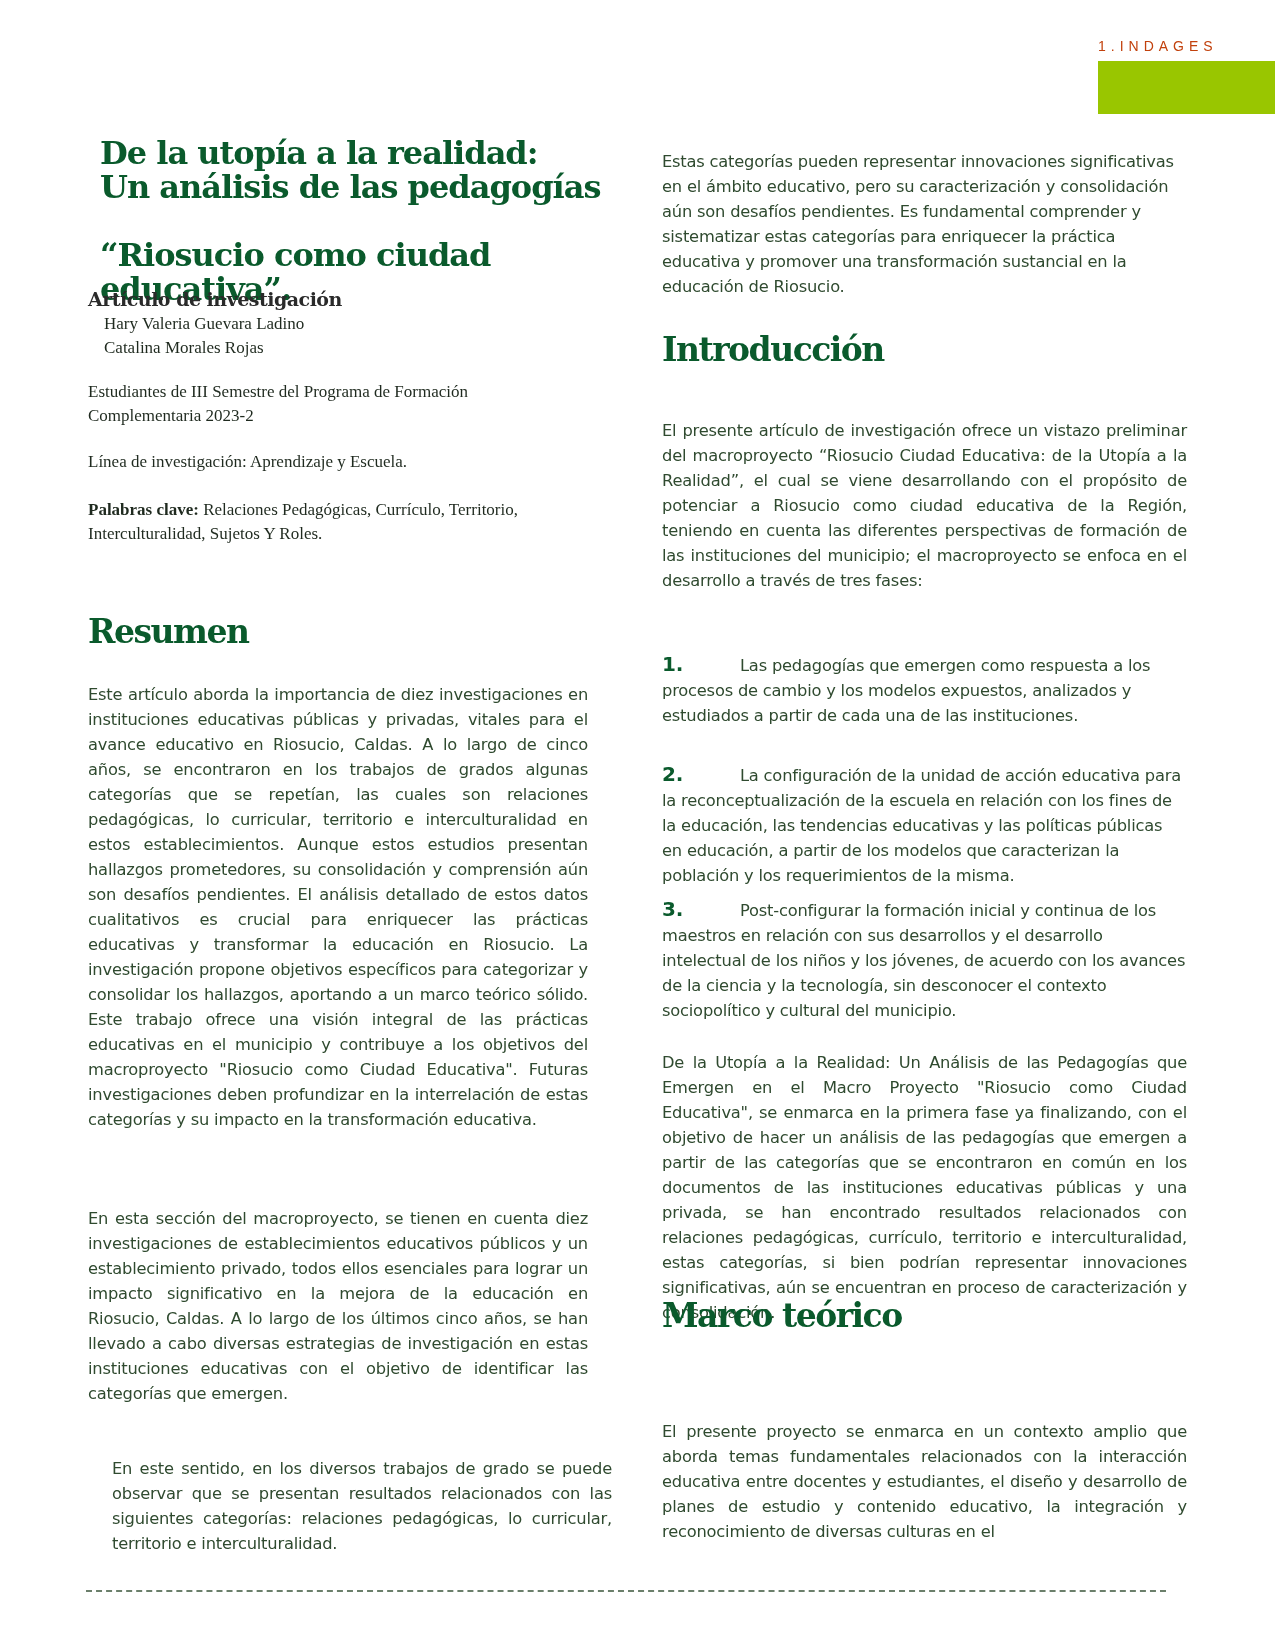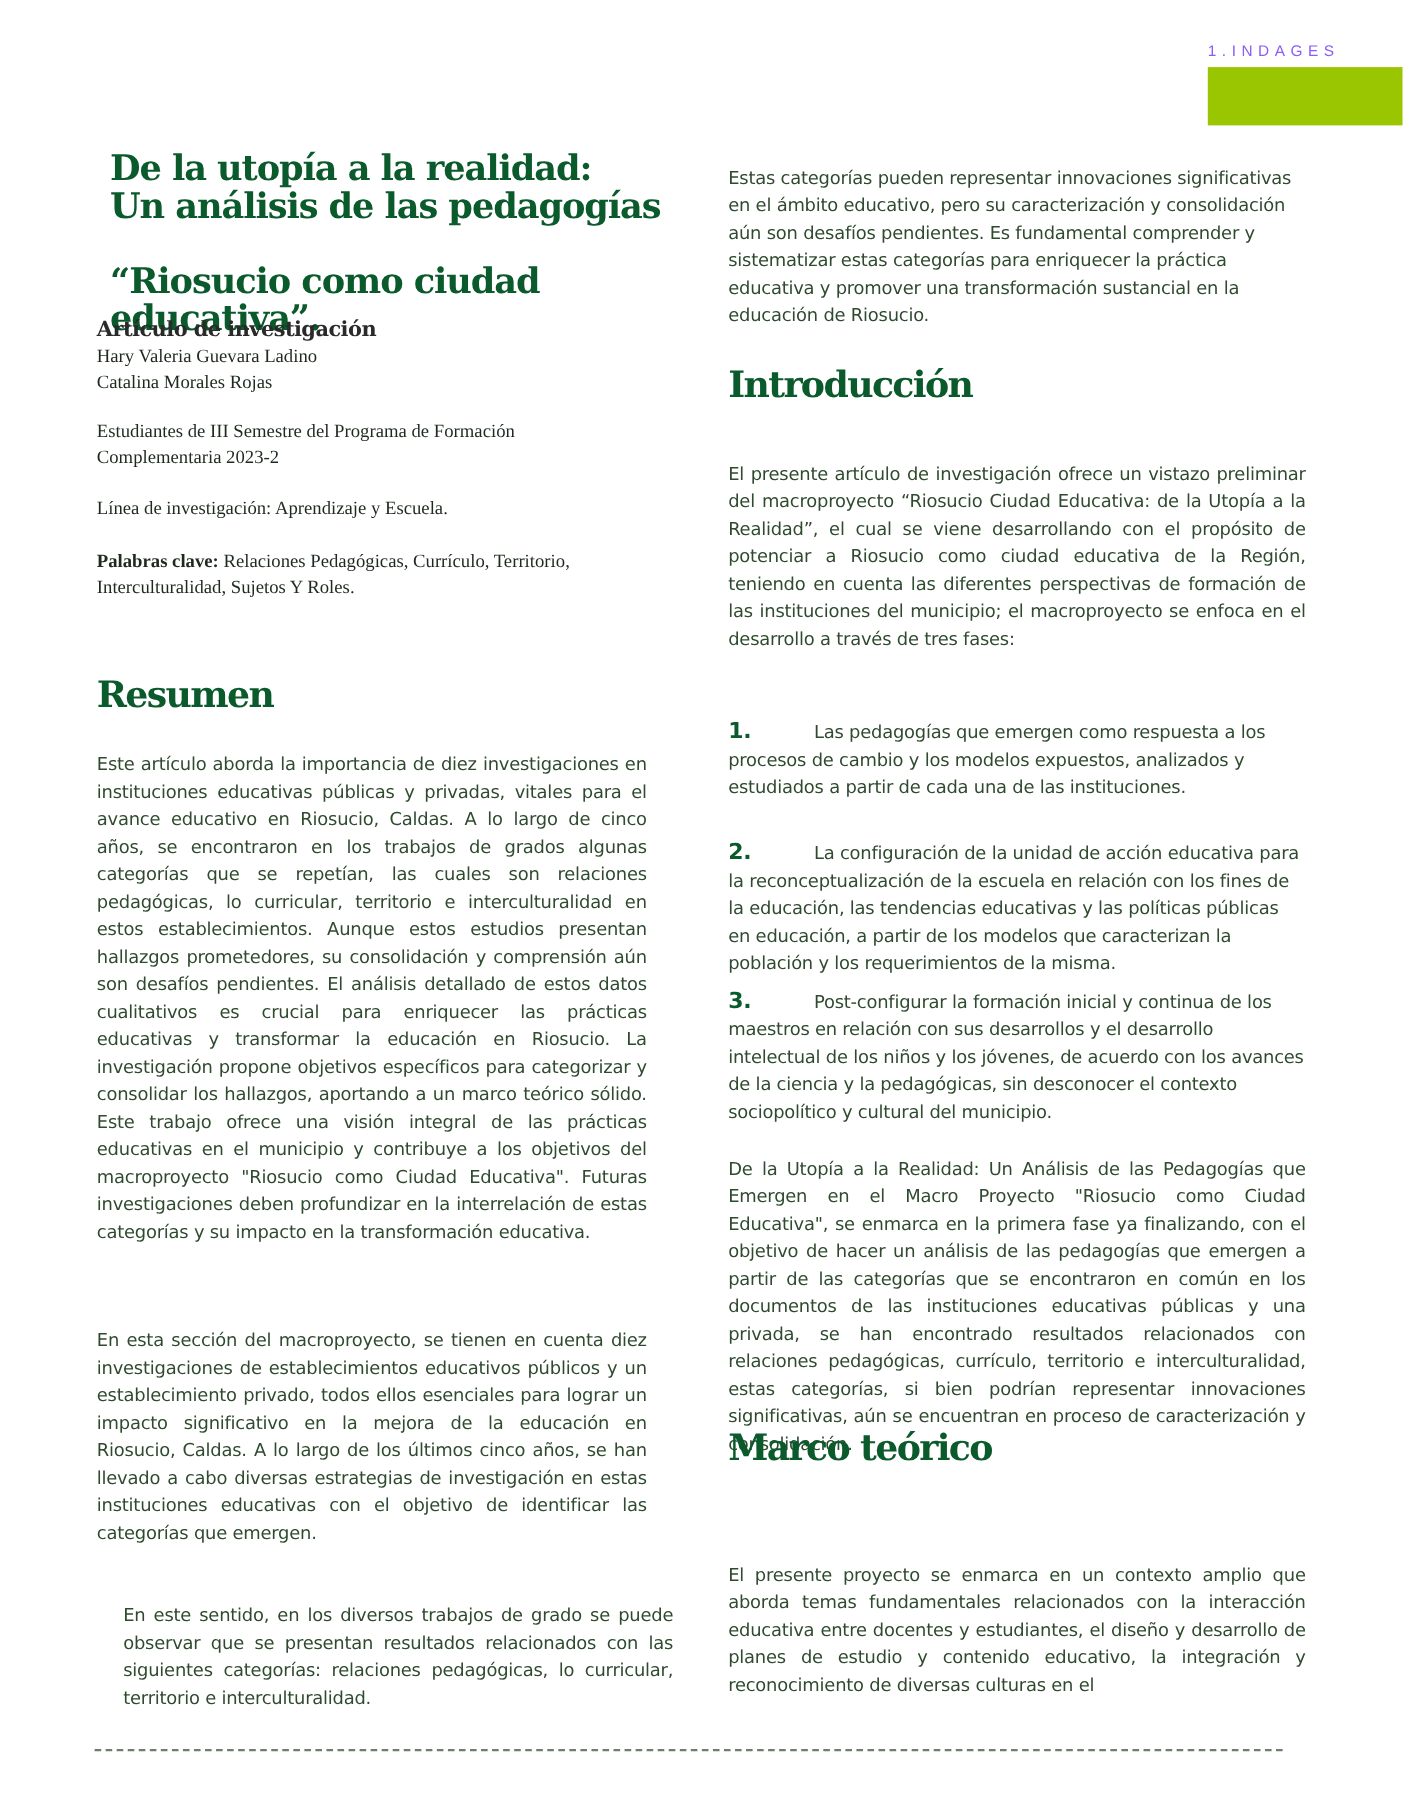--- a/index.html
+++ b/index.html
@@ -2,38 +2,38 @@
 <html><head>
 <meta charset="utf-8">
 <style>
   html, body { margin: 0; padding: 0; background: #ffffff; }
   body { width: 1275px; height: 1650px; position: relative; overflow: hidden; }
   .page { position: relative; width: 1275px; height: 1650px; }
 
   .section-label {
     position: absolute; top: 38px; left: 1098px;
     font-family: "Liberation Sans", sans-serif; font-size: 14px;
-    letter-spacing: 5px; color: #8b5cf6;
+    letter-spacing: 5px; color: #c2410c;
   }
   .green-tab {
     position: absolute; top: 61px; left: 1098px; width: 177px; height: 53px;
     background: #99c600;
   }
 
   .title {
     position: absolute; top: 124px; left: 88px; width: 560px; margin: 12px;
     font-family: "DejaVu Serif", serif; font-weight: bold;
     font-size: 32px; line-height: 34px; color: #0a5a2c; letter-spacing: -1px;
   }
   .article-type {
     position: absolute; top: 288px; left: 88px;
     font-family: "DejaVu Serif", serif; font-weight: bold; font-size: 19px; color: #2a2a2a;
     letter-spacing: -0.5px;
   }
-  .author { position: absolute; left: 88px; font-size: 17px; font-family: "Liberation Serif", serif; color: #1f2a1f; }
+  .author { position: absolute; left: 104px; font-size: 17px; font-family: "Liberation Serif", serif; color: #1f2a1f; }
   .meta-block { position: absolute; left: 88px; width: 520px; font-size: 17px; line-height: 24px; font-family: "Liberation Serif", serif; color: #1f2a1f; }
   .meta-block b { font-weight: bold; }
 
   .heading {
     position: absolute; margin: 0;
     font-family: "DejaVu Serif", serif; font-weight: bold; font-size: 33px;
     color: #0a5a2c; letter-spacing: -1.5px;
   }
 
   .body-text {
@@ -84,21 +84,21 @@
   <p class="body-text body-left" style="top:1456px;margin-left:24px;">En este sentido, en los diversos trabajos de grado se puede observar que se presentan resultados relacionados con las siguientes categorías: relaciones pedagógicas, lo curricular, territorio e interculturalidad.</p>
 
   <p class="body-text body-right ragged" style="top:149px;">Estas categorías pueden representar innovaciones significativas en el ámbito educativo, pero su caracterización y consolidación aún son desafíos pendientes. Es fundamental comprender y sistematizar estas categorías para enriquecer la práctica educativa y promover una transformación sustancial en la educación de Riosucio.</p>
 
   <h2 class="heading" style="top:330px; left:662px;">Introducción</h2>
 
   <p class="body-text body-right" style="top:418px;">El presente artículo de investigación ofrece un vistazo preliminar del macroproyecto “Riosucio Ciudad Educativa: de la Utopía a la Realidad”, el cual se viene desarrollando con el propósito de potenciar a Riosucio como ciudad educativa de la Región, teniendo en cuenta las diferentes perspectivas de formación de las instituciones del municipio; el macroproyecto se enfoca en el desarrollo a través de tres fases:</p>
 
   <div class="phase" style="top:652px;"><span class="phase-num">1.</span><span>Las pedagogías que emergen como respuesta a los procesos de cambio y los modelos expuestos, analizados y estudiados a partir de cada una de las instituciones.</span></div>
   <div class="phase" style="top:762px;"><span class="phase-num">2.</span><span>La configuración de la unidad de acción educativa para la reconceptualización de la escuela en relación con los fines de la educación, las tendencias educativas y las políticas públicas en educación, a partir de los modelos que caracterizan la población y los requerimientos de la misma.</span></div>
-  <div class="phase" style="top:897px;"><span class="phase-num">3.</span><span>Post-configurar la formación inicial y continua de los maestros en relación con sus desarrollos y el desarrollo intelectual de los niños y los jóvenes, de acuerdo con los avances de la ciencia y la pedagógicas, sin desconocer el contexto sociopolítico y cultural del municipio.</span></div>
+  <div class="phase" style="top:897px;"><span class="phase-num">3.</span><span>Post-configurar la formación inicial y continua de los maestros en relación con sus desarrollos y el desarrollo intelectual de los niños y los jóvenes, de acuerdo con los avances de la ciencia y la tecnología, sin desconocer el contexto sociopolítico y cultural del municipio.</span></div>
 
   <p class="body-text body-right" style="top:1050px;">De la Utopía a la Realidad: Un Análisis de las Pedagogías que Emergen en el Macro Proyecto "Riosucio como Ciudad Educativa", se enmarca en la primera fase ya finalizando, con el objetivo de hacer un análisis de las pedagogías que emergen a partir de las categorías que se encontraron en común en los documentos de las instituciones educativas públicas y una privada, se han encontrado resultados relacionados con relaciones pedagógicas, currículo, territorio e interculturalidad, estas categorías, si bien podrían representar innovaciones significativas, aún se encuentran en proceso de caracterización y consolidación.</p>
 
   <h2 class="heading" style="top:1296px; left:662px;">Marco teórico</h2>
 
   <p class="body-text body-right" style="top:1419px;">El presente proyecto se enmarca en un contexto amplio que aborda temas fundamentales relacionados con la interacción educativa entre docentes y estudiantes, el diseño y desarrollo de planes de estudio y contenido educativo, la integración y reconocimiento de diversas culturas en el</p>
 
   <div class="dashed-rule"></div>
 </div>
 

